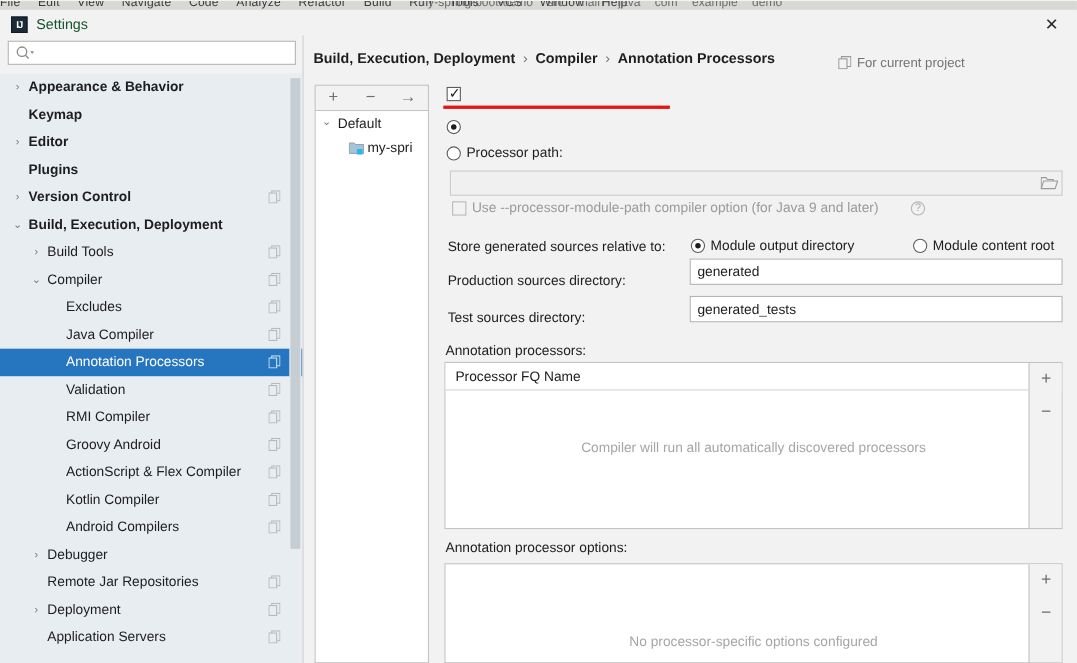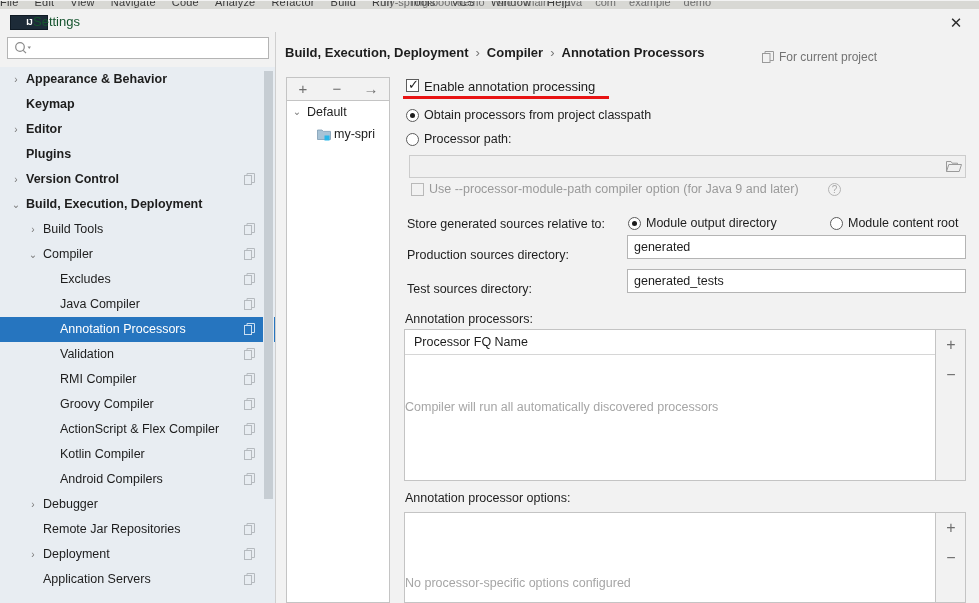--- a/index.html
+++ b/index.html
@@ -39,21 +39,21 @@
     background: #f2f2f2;
   }
 
   
   #titlebar {
     position: absolute; top: 0; left: 0; width: 979px; height: 27px;
     background: #f2f2f2;
   }
   #app-logo {
     position: absolute; left: 10px; top: 6px;
-    width: 38px; height: 15px;
+    width: 15px; height: 15px;
     background: #1d2b38;
     border: 1px solid #0f1a24;
     color: #fff; font-size: 9px; font-weight: bold;
     line-height: 13px; text-align: center;
     letter-spacing: -1px;
   }
   #title-text {
     position: absolute; left: 33px; top: 5px;
     font-size: 13px; color: #14532d;
   }
@@ -214,21 +214,21 @@
     position: absolute; left: 0; top: 0; height: 25px; width: 100%;
     background: #fff; border-bottom: 1px solid #d6d6d6;
   }
   .tbl-head .th {
     position: absolute; top: 0; height: 24px; line-height: 24px;
     font-size: 12.5px; color: #1d1d1d; padding-left: 9px;
   }
   .tbl-head .vsep { position: absolute; top: 0; width: 1px; height: 24px; background: #d6d6d6; }
   .tbl-empty {
     position: absolute; left: 0; width: 100%;
-    text-align: left; font-size: 12.5px; color: #a6a6a6;
+    text-align: center; font-size: 12.5px; color: #a6a6a6;
   }
   .btn-strip {
     position: absolute; top: 0; width: 30px; height: 100%;
     background: #f2f2f2; border-left: 1px solid #c4c4c4;
   }
   .strip-btn {
     position: absolute; left: 0; width: 30px; height: 30px;
     text-align: center; line-height: 30px; font-size: 16px;
     color: #6e6e6e; cursor: pointer;
   }
@@ -332,21 +332,21 @@
         </svg>
       </div>
       <div class="tree-row lvl2">
         <span class="tlabel">RMI Compiler</span>
         <svg viewBox="0 0 11 12" class="copyico">
           <rect x="0.5" y="2.5" width="7" height="9" fill="none" stroke="#8d9296" stroke-width="1"></rect>
           <path d="M3 2.5 V0.5 H10.5 V9.5 H7.5" fill="none" stroke="#8d9296" stroke-width="1"></path>
         </svg>
       </div>
       <div class="tree-row lvl2">
-        <span class="tlabel">Groovy Compiler</span>
+        <span class="tlabel">Groovy Android</span>
         <svg viewBox="0 0 11 12" class="copyico">
           <rect x="0.5" y="2.5" width="7" height="9" fill="none" stroke="#8d9296" stroke-width="1"></rect>
           <path d="M3 2.5 V0.5 H10.5 V9.5 H7.5" fill="none" stroke="#8d9296" stroke-width="1"></path>
         </svg>
       </div>
       <div class="tree-row lvl2">
         <span class="tlabel">ActionScript &amp; Flex Compiler</span>
         <svg viewBox="0 0 11 12" class="copyico">
           <rect x="0.5" y="2.5" width="7" height="9" fill="none" stroke="#8d9296" stroke-width="1"></rect>
           <path d="M3 2.5 V0.5 H10.5 V9.5 H7.5" fill="none" stroke="#8d9296" stroke-width="1"></path>
@@ -420,27 +420,25 @@
         <path d="M0.5 2 H5 L6.3 3.4 H13.5 V11.5 H0.5 Z" fill="#a8c3d6" stroke="#7e9cb2" stroke-width="0.8"></path>
         <rect x="7.5" y="7.5" width="5" height="5" fill="#29b6e8"></rect>
       </svg>
       <span class="mlabel">my-spri</span>
     </div>
   </div>
 
   <div class="cb-box" style="left:406px; top:70px;">
     <span class="tick">✓</span>
   </div>
-  <div class="lbl" style="left:424px; top:70px; font-size:13px;">Enable annotation processing</div>
   <div id="red-underline"></div>
 
   <div class="rb" style="left:406px; top:100px;">
     <span class="dot"></span>
   </div>
-  <div class="lbl" style="left:424px; top:99px;">Obtain processors from project classpath</div>
 
   <div class="rb" style="left:406px; top:124px;"></div>
   <div class="lbl" style="left:424px; top:123px;">Processor path:</div>
 
   <input class="txtfield dis" style="left: 409px; top: 146px; width: 557px; height: 23px;" type="text" disabled="" value="">
   <svg id="browse-icon" viewBox="0 0 16 13">
     <path d="M0.5 11.5 L2.8 4.5 H15.5 L13.2 11.5 Z" fill="none" stroke="#9a9a9a" stroke-width="1"></path>
     <path d="M0.5 11.5 V1.5 H5 L6.2 3.2 H11.5 V4.5" fill="none" stroke="#9a9a9a" stroke-width="1"></path>
   </svg>
 

